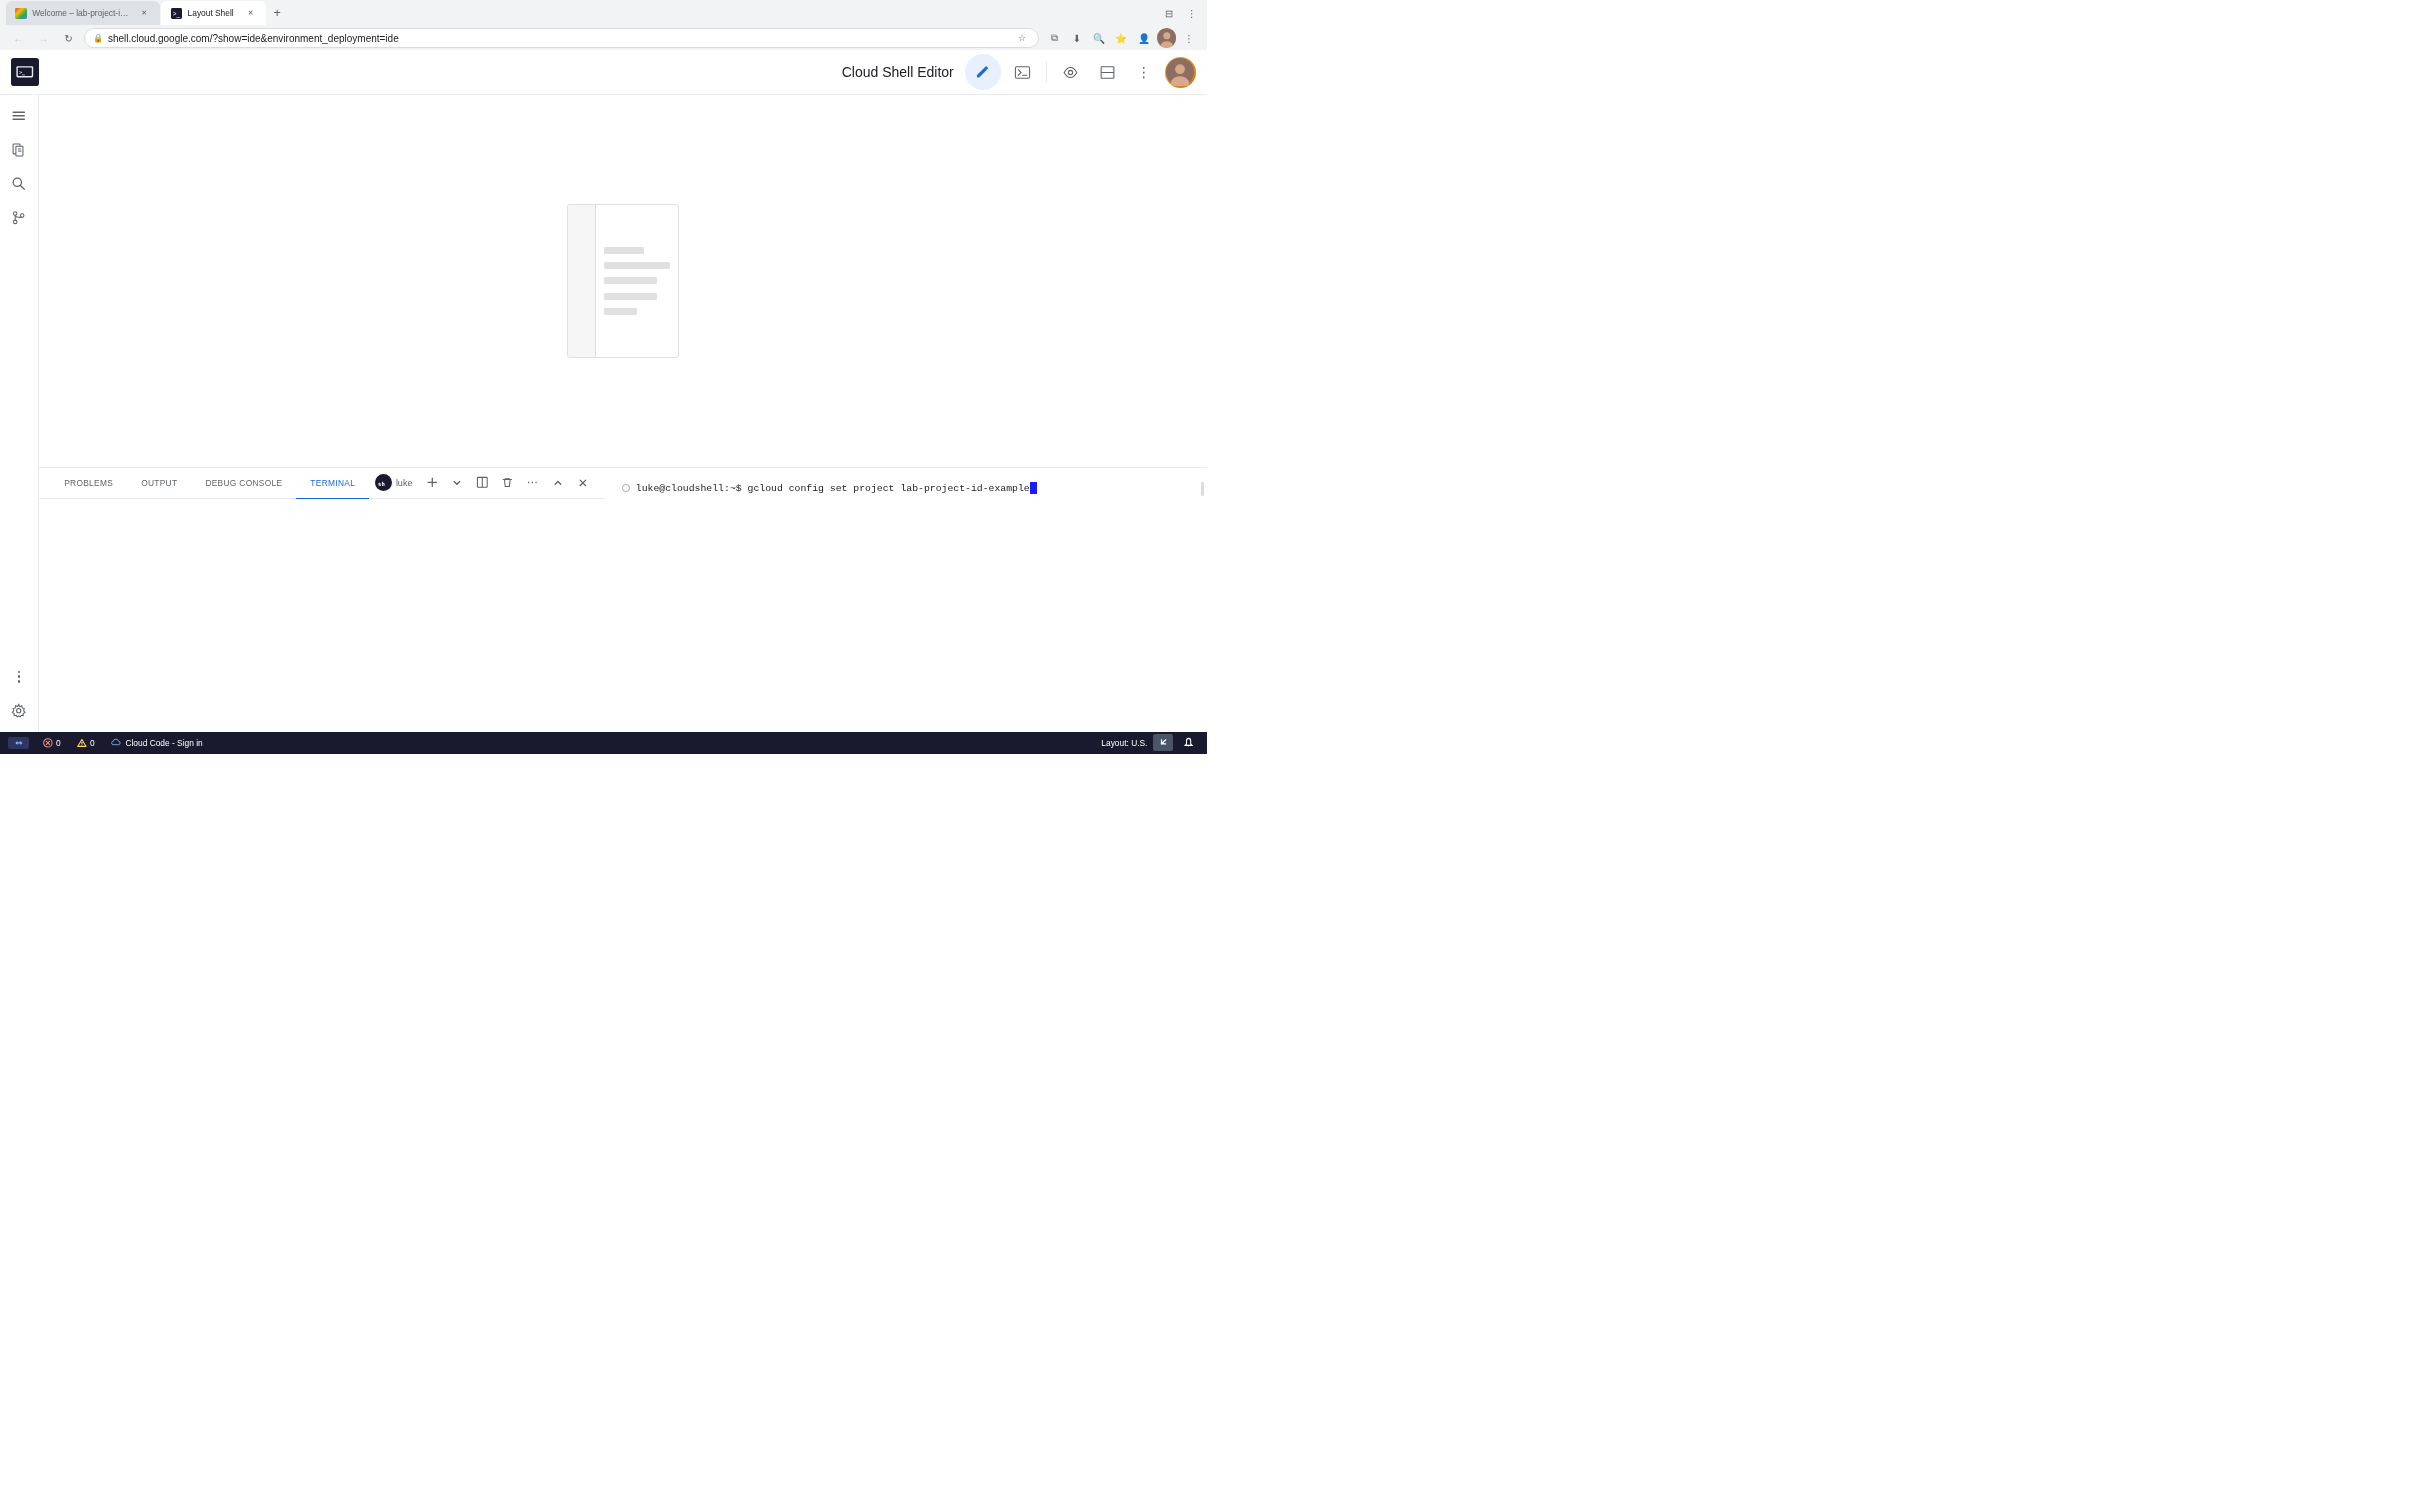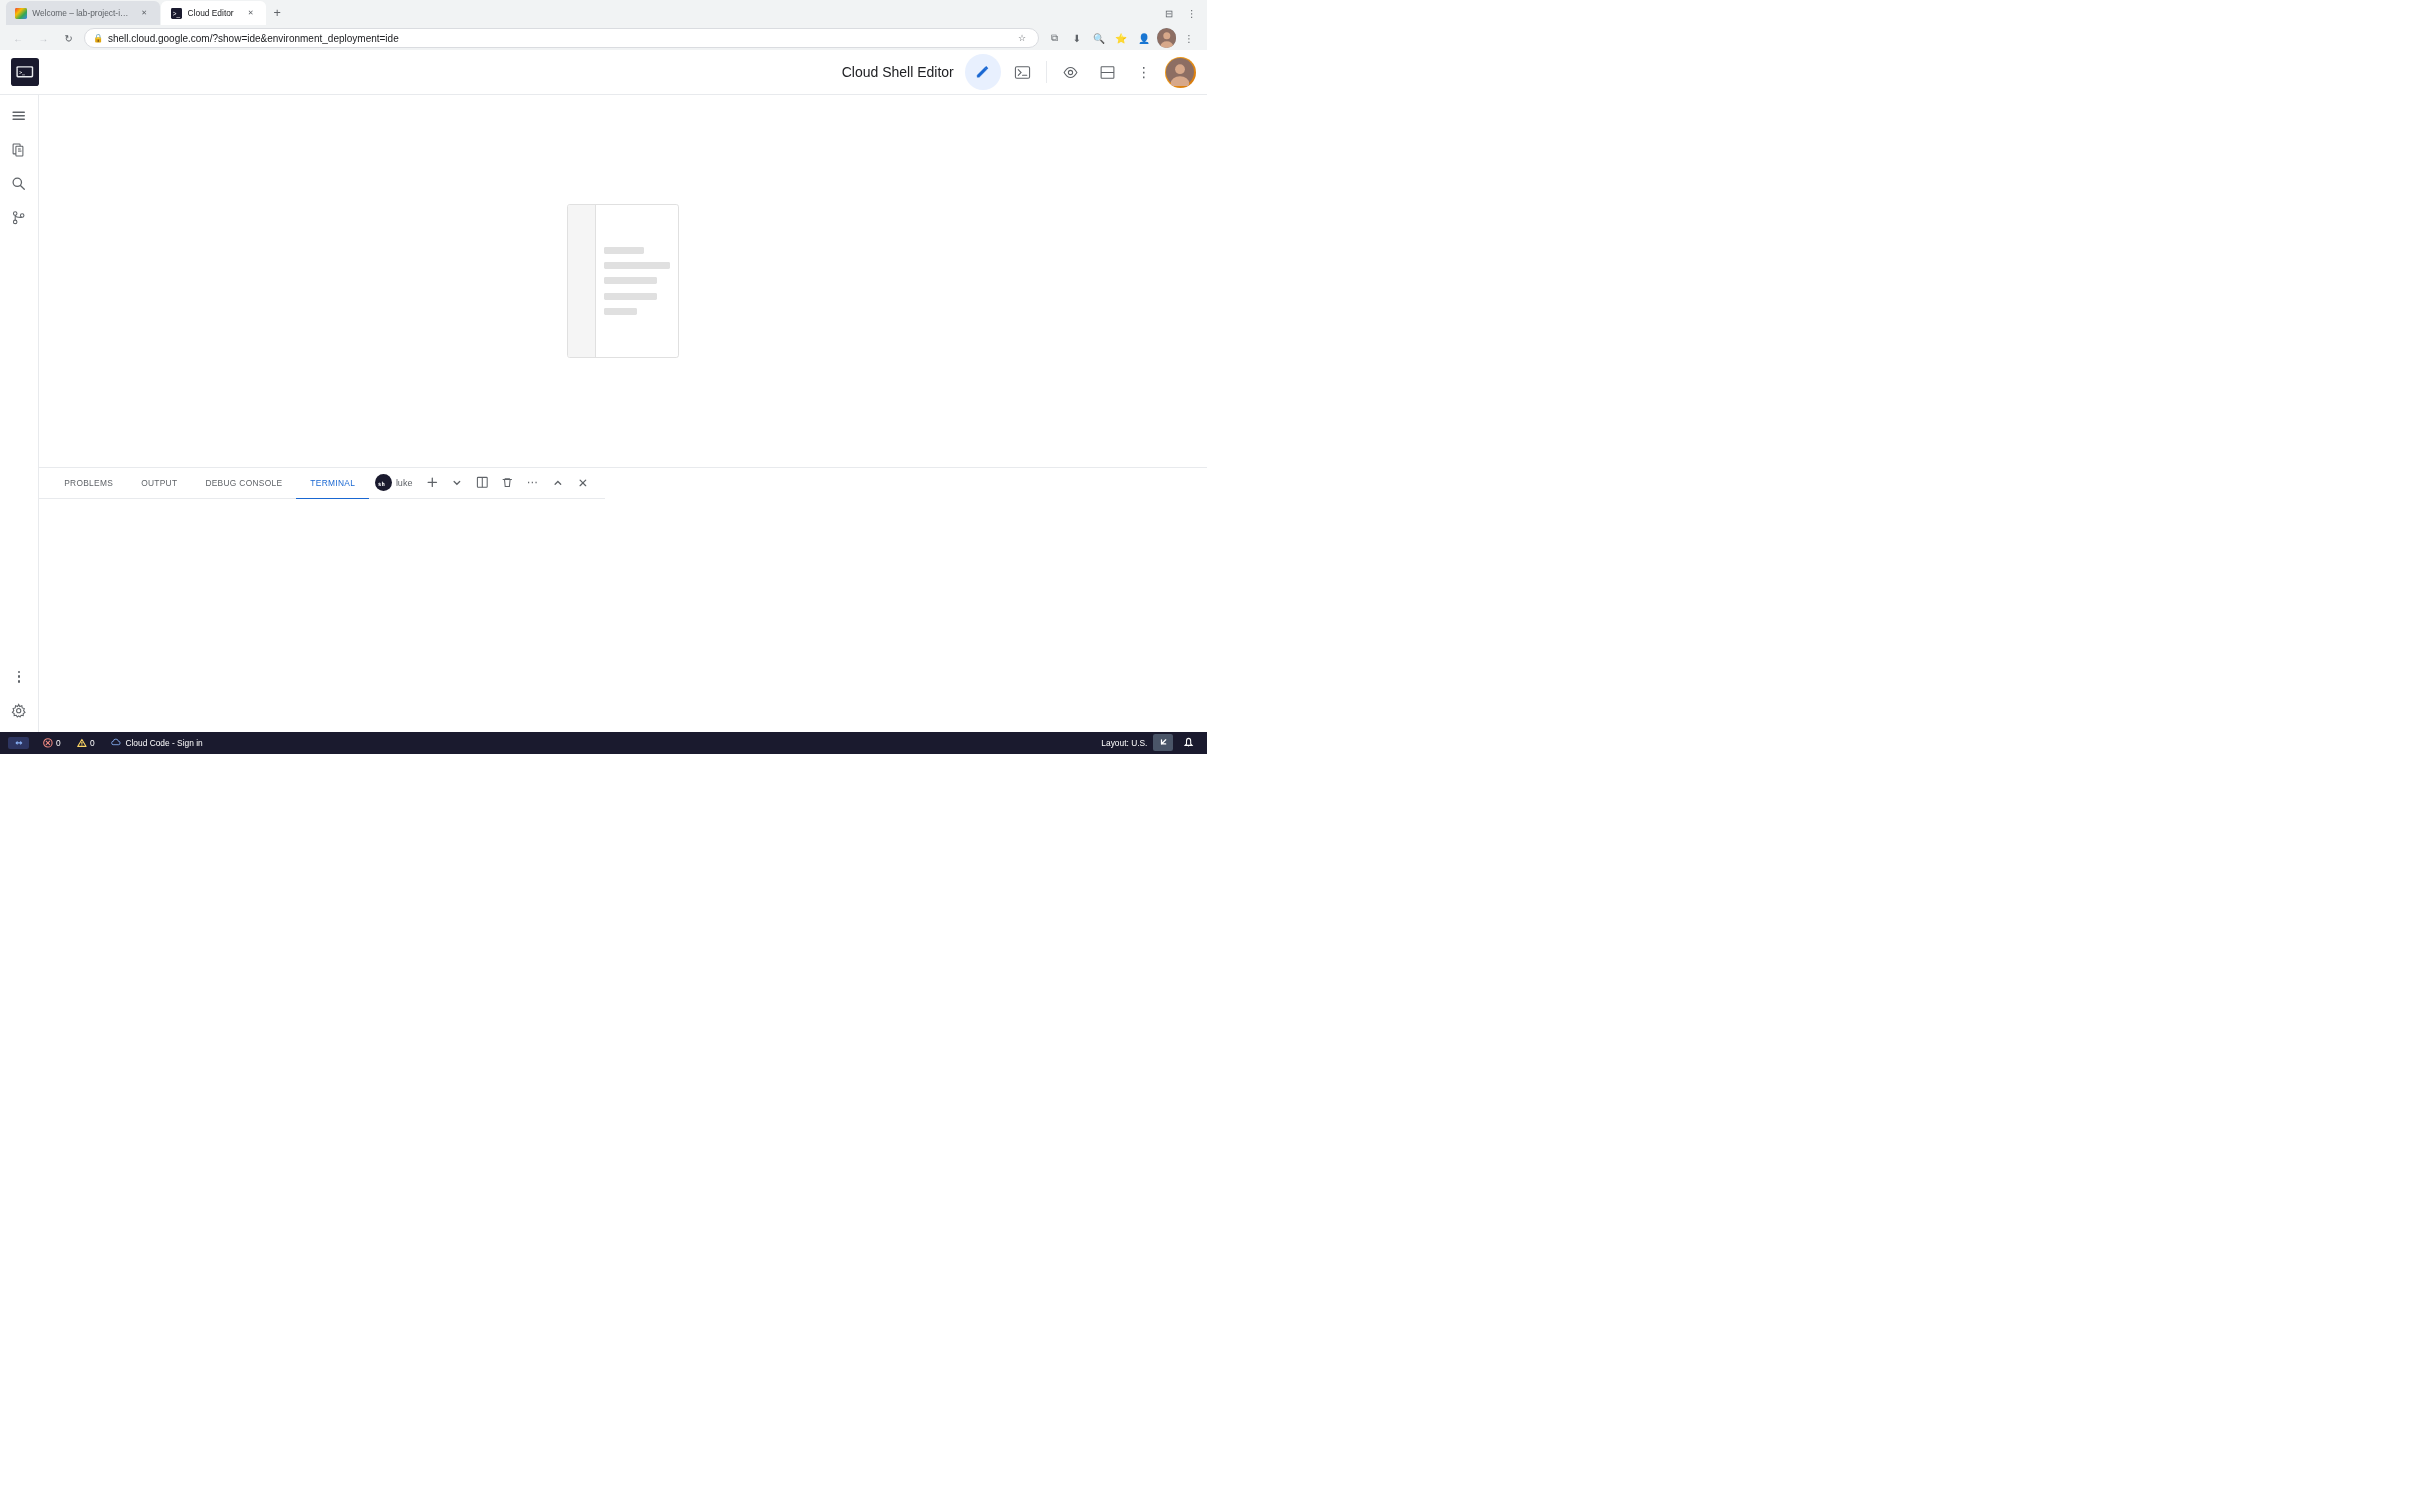--- a/index.html
+++ b/index.html
@@ -567,21 +567,21 @@
   <div class="tab-bar">
 
     <div class="tab">
       <div class="favicon-google tab-favicon"></div>
       <span class="tab-label">Welcome – lab-project-id-ex...</span>
       <span class="tab-close">✕</span>
     </div>
 
     <div class="tab active">
       <div class="favicon-terminal tab-favicon">&gt;_</div>
-      <span class="tab-label">Cloud Editor</span>
+      <span class="tab-label">Layout Shell</span>
       <span class="tab-close">✕</span>
     </div>
     <div class="new-tab-btn">+</div>
     <div class="tab-end-controls">
       <div class="browser-btn">⊟</div>
       <div class="browser-btn">⋮</div>
     </div>
   </div>
   <div class="address-bar">
     <div class="nav-btn disabled">←</div>
@@ -781,20 +781,31 @@
             </div>
             <div class="terminal-icon-btn">
               <svg width="9.8" height="9.8" viewBox="0 0 14 14">
                 <line x1="3" y1="3" x2="11" y2="11" stroke="#5f6368" stroke-width="1.8" stroke-linecap="round"></line>
                 <line x1="11" y1="3" x2="3" y2="11" stroke="#5f6368" stroke-width="1.8" stroke-linecap="round"></line>
               </svg>
             </div>
           </div>
         </div>
 
+        <div class="terminal-body">
+          <div class="terminal-prompt">
+            <div class="terminal-circle"></div>
+            <span class="terminal-prompt-text">
+              <span>luke@cloudshell</span><span>:~$</span><span> gcloud config set project lab-project-id-example</span><span class="terminal-cursor"></span>
+            </span>
+          </div>
+          <div class="terminal-scrollbar">
+            <div class="terminal-scrollbar-thumb"></div>
+          </div>
+        </div>
       </div>
     </div>
   </div>
 
   <div class="status-bar">
     <div class="status-left-btn">
       <svg width="9.8" height="9.8" viewBox="0 0 14 14">
         <path d="M2 7 L5 4 L5 6 L9 6 L9 4 L12 7 L9 10 L9 8 L5 8 L5 10 Z" fill="#8ab4f8"></path>
       </svg>
     </div>

